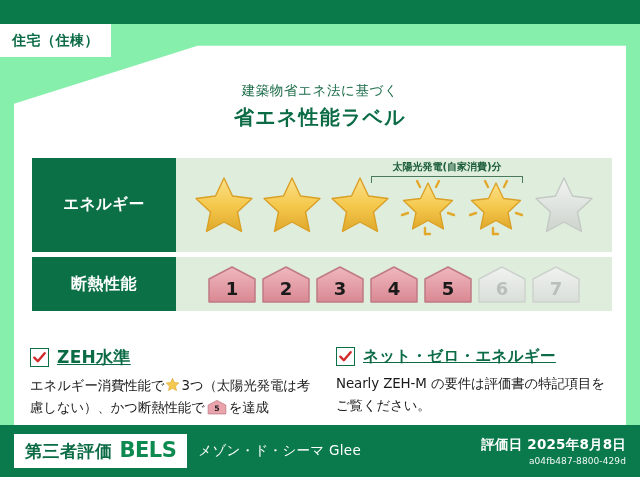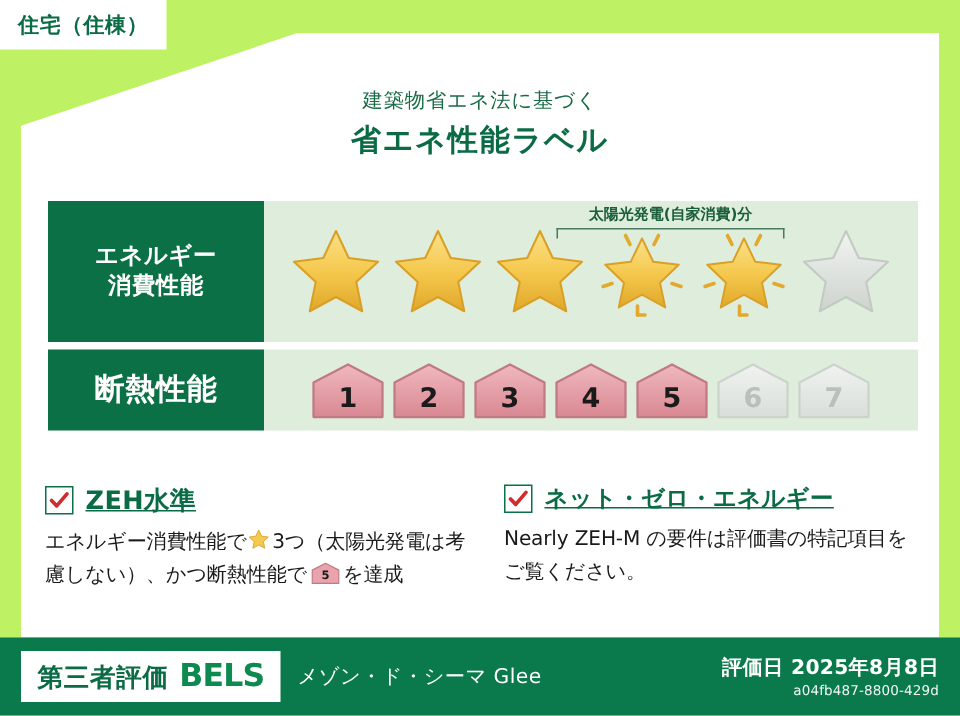--- a/index.html
+++ b/index.html
@@ -7,21 +7,22 @@
   body {
     font-family:"DejaVu Sans","Liberation Sans",sans-serif;
     background:#0b7a4b;
     position:relative;
     overflow:hidden;
   }
 
   
   #label-root{
     position:absolute; inset:0;
-    background:#bef264;
+    background:#86efac;
+    margin-top:24px;
   }
 
   
   .white-body{
     position:absolute;
     left:14px; top:14px; right:14px; bottom:52px;
     background:#ffffff;
     clip-path: polygon(0% 100%, 0% 17%, 30% 2%, 100% 2%, 100% 100%);
   }
 
@@ -71,21 +72,21 @@
   }
   .perf-row{ display:flex; align-items:stretch; }
   .perf-row + .perf-row{ margin-top:5px; }
 
   .perf-key{
     width:144px; flex:0 0 144px;
     background:#0b7046;
     color:#fff; font-weight:bold;
     display:flex; flex-direction:column;
     align-items:center; justify-content:center;
-    line-height:1.28; font-size:20px; letter-spacing:.5px;
+    line-height:1.28; font-size:16px; letter-spacing:.5px;
   }
   .perf-key.two-line{ font-size:15.5px; }
 
   .perf-val{
     flex:1; background:#dfeddd;
     position:relative;
     display:flex; align-items:center; justify-content:center;
   }
   .perf-val.stars{ height:94px; }
   .perf-val.houses{ height:54px; }
@@ -189,21 +190,20 @@
   <div class="title-wrap">
     <div class="title-sub">建築物省エネ法に基づく</div>
     <div class="title-main">省エネ性能ラベル</div>
   </div>
 
   <div class="perf-block">
 
     <div class="perf-row">
       <div class="perf-key two-line">
         <div>エネルギー</div>
-        <div>消費性能</div>
       </div>
       <div class="perf-val stars">
 
         <div class="solar-note">
           <span class="cap">太陽光発電(自家消費)分</span>
           <div class="bracket"></div>
         </div>
 
         <div class="star-strip">
 

